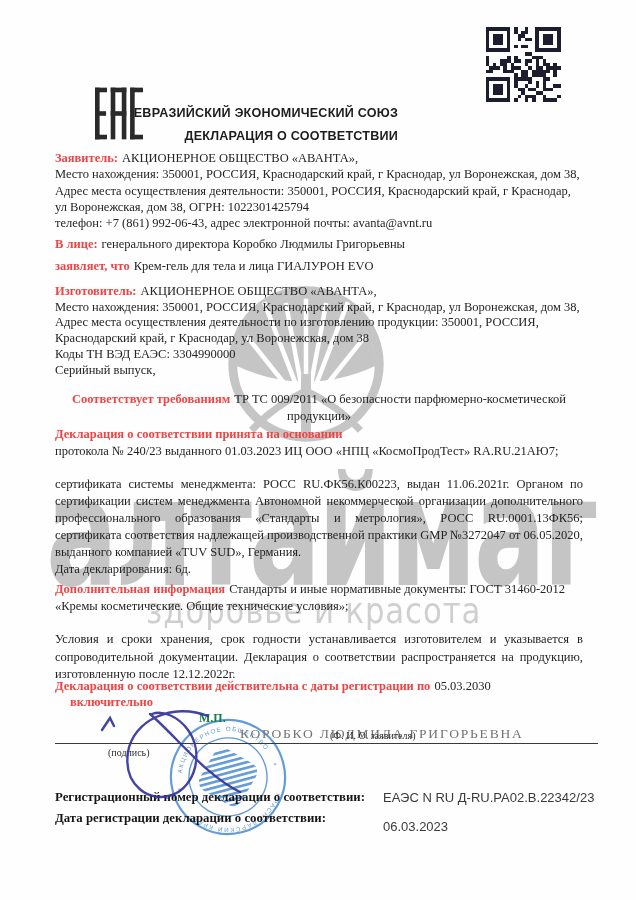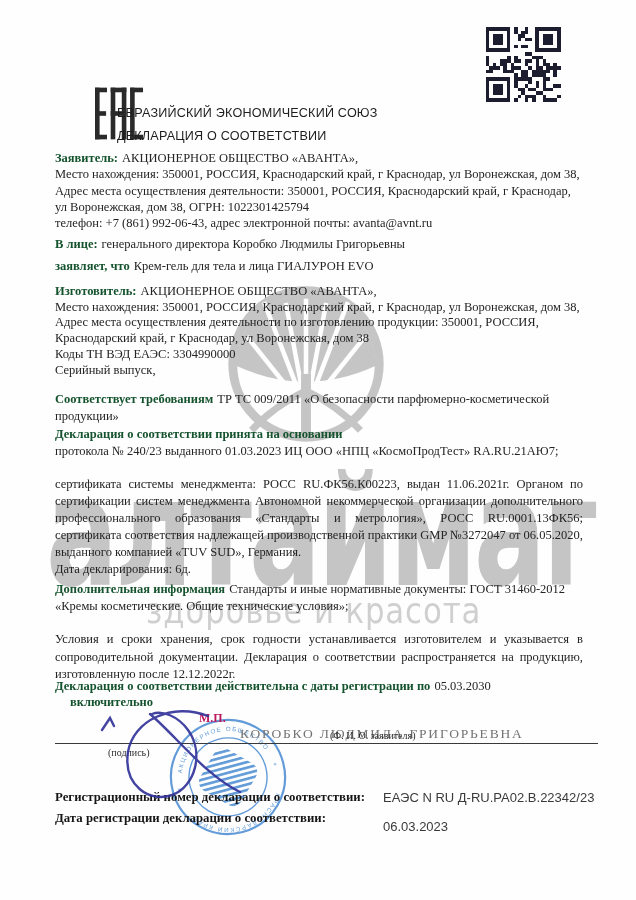--- a/index.html
+++ b/index.html
@@ -1,36 +1,36 @@
 <!DOCTYPE html>
 <html><head>
 <meta charset="utf-8">
 <style>
   html,body{margin:0;padding:0;background:#ffffff;}
   .page{position:relative;width:636px;height:900px;background:#fefefe;overflow:hidden;
         font-family:"Liberation Serif","DejaVu Serif",serif;color:#242424;}
   .abs{position:absolute;}
   .para{left:55px;width:528px;font-size:12.5px;line-height:16.3px;}
-  .lbl{font-weight:bold;color:#14532d;margin-right:4px;}
+  .lbl{font-weight:bold;color:#ef4444;margin-right:4px;}
   .just{text-align:justify;margin-top:16px;}
   .sans{font-family:"Liberation Sans","DejaVu Sans",sans-serif;}
-  .title{left:117px;width:300px;text-align:left;font-weight:normal;font-size:12.6px;
+  .title{left:98px;width:300px;text-align:right;font-weight:bold;font-size:12.6px;
          letter-spacing:.2px;color:#1d1d1d;}
   
   .wm{z-index:0;pointer-events:none;}
   .brand{left:46px;top:457px;font-family:"DejaVu Sans",sans-serif;font-weight:bold;
          font-size:152px;line-height:1;color:#b7b7b7;opacity:.8;white-space:nowrap;
          transform:scale(.70,1);transform-origin:0 0;letter-spacing:-4px;}
   .tagline{left:146px;top:594px;font-family:"DejaVu Sans",sans-serif;font-size:35px;
            line-height:1;color:#cbcbcb;opacity:.9;white-space:nowrap;
            transform:scale(.88,1);transform-origin:0 0;letter-spacing:1px;}
   .textlayer{z-index:2;}
   .stamp{z-index:1;opacity:.88;}
   .sig{z-index:3;}
-  .mp{left:199px;top:711px;font-weight:bold;font-size:12px;color:#be185d;}
+  .mp{left:199px;top:711px;font-weight:bold;font-size:12px;color:#15803d;}
   .sig-name{left:240px;top:726px;font-size:13.5px;letter-spacing:1.8px;color:#737373;}
   .sig-line{left:55px;top:743px;width:543px;height:0;border-top:1.4px solid #3a3a3a;}
   .cap{font-size:10px;color:#2c2c2c;}
   .reg-label{font-weight:bold;font-size:12.8px;color:#161616;}
   .reg-value{font-family:Liberation Sans, sans-serif;font-size:13px;color:#3a3a3a;}
 </style>
 </head>
 <body>
 
 <div class="page">
@@ -105,21 +105,21 @@
   </div>
 
   <div class="abs textlayer para" style="top:284px;line-height:15.7px;">
     <span class="lbl">Изготовитель:</span><span>АКЦИОНЕРНОЕ ОБЩЕСТВО «АВАНТА»,</span><br>
     <span>Место нахождения: 350001, РОССИЯ, Краснодарский край, г Краснодар, ул Воронежская, дом 38,</span><br>
     <span>Адрес места осуществления деятельности по изготовлению продукции: 350001, РОССИЯ, Краснодарский край, г Краснодар, ул Воронежская, дом 38</span><br>
     <span>Коды ТН ВЭД ЕАЭС: 3304990000</span><br>
     <span>Серийный выпуск,</span>
   </div>
 
-  <div class="abs textlayer para" style="top:391px;line-height:16.5px;">
+  <div class="abs textlayer para" style="top:391px;line-height:16.5px;text-align:center;">
     <span class="lbl">Соответствует требованиям</span><span>ТР ТС 009/2011 «О безопасности парфюмерно-косметической продукции»</span>
   </div>
 
   <div class="abs textlayer para" style="top:426px;line-height:17px;">
     <span class="lbl">Декларация о соответствии принята на основании</span><br>
     <span>протокола № 240/23 выданного 01.03.2023 ИЦ ООО «НПЦ «КосмоПродТест» RA.RU.21АЮ7;</span>
     <div class="just">сертификата системы менеджмента: РОСС RU.ФК56.К00223, выдан 11.06.2021г. Органом по сертификации систем менеджмента Автономной некоммерческой организации дополнительного профессионального образования «Стандарты и метрология», РОСС RU.0001.13ФК56; сертификата соответствия надлежащей производственной практики GMP №3272047 от 06.05.2020, выданного компанией «TUV SUD», Германия.</div>
     <span>Дата декларирования: 6д.</span>
   </div>
 

